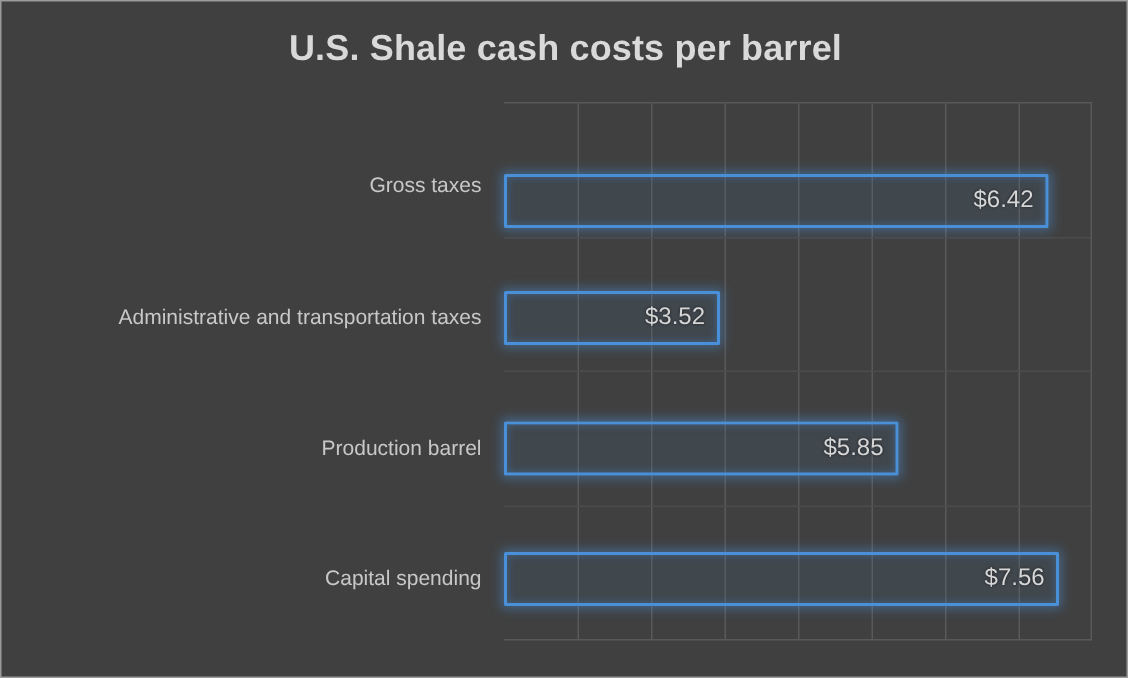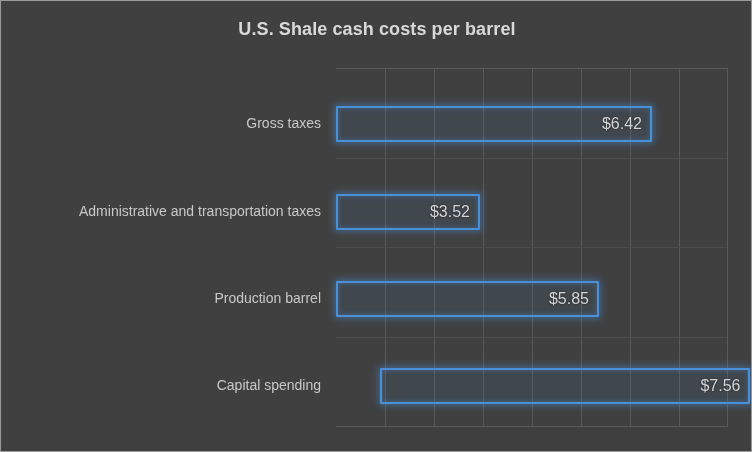--- a/index.html
+++ b/index.html
@@ -19,21 +19,21 @@
   }
 
   
   #chart-title {
     position: absolute;
     left: 0;
     top: 18px;
     width: 752px;
     text-align: center;
     color: #d9d9d9;
-    font-size: 18px;
+    font-size: 24px;
     font-weight: bold;
     letter-spacing: 0.1px;
     white-space: nowrap;
   }
 
   
   #plot-area {
     position: absolute;
     left: 335px;
     top: 67px;
@@ -121,21 +121,21 @@
     <div class="gridline" style="left: 294px;"></div>
     <div class="gridline" style="left: 343px;"></div>
 
     <div class="hgridline" style="top:89px"></div>
     <div class="hgridline" style="top:178px"></div>
     <div class="hgridline" style="top:268px"></div>
   </div>
 
   <div class="cat-row" style="top:67px">
     <div class="cat-label" style="top:46px">Gross taxes</div>
-    <div class="bar" style="top: 38px; width: 316px;">
+    <div class="bar" style="top: 48px; width: 363px;">
       <div class="bar-inner-glow"></div>
       <div class="bar-value">$6.42</div>
     </div>
   </div>
 
   <div class="cat-row" style="top:157px">
     <div class="cat-label" style="top:44px">Administrative and transportation taxes</div>
     <div class="bar" style="top: 36px; width: 144px;">
       <div class="bar-inner-glow"></div>
       <div class="bar-value">$3.52</div>
@@ -145,19 +145,19 @@
   <div class="cat-row" style="top:246px">
     <div class="cat-label" style="top:42px">Production barrel</div>
     <div class="bar" style="top: 34px; width: 263px;">
       <div class="bar-inner-glow"></div>
       <div class="bar-value">$5.85</div>
     </div>
   </div>
 
   <div class="cat-row" style="top:336px">
     <div class="cat-label" style="top:39px">Capital spending</div>
-    <div class="bar" style="top: 31px; width: 370.44px; margin-left: 44px;">
+    <div class="bar" style="top: 31px; width: 370.44px;">
       <div class="bar-inner-glow"></div>
       <div class="bar-value">$7.56</div>
     </div>
   </div>
 
 </div>
 
 </body></html>

